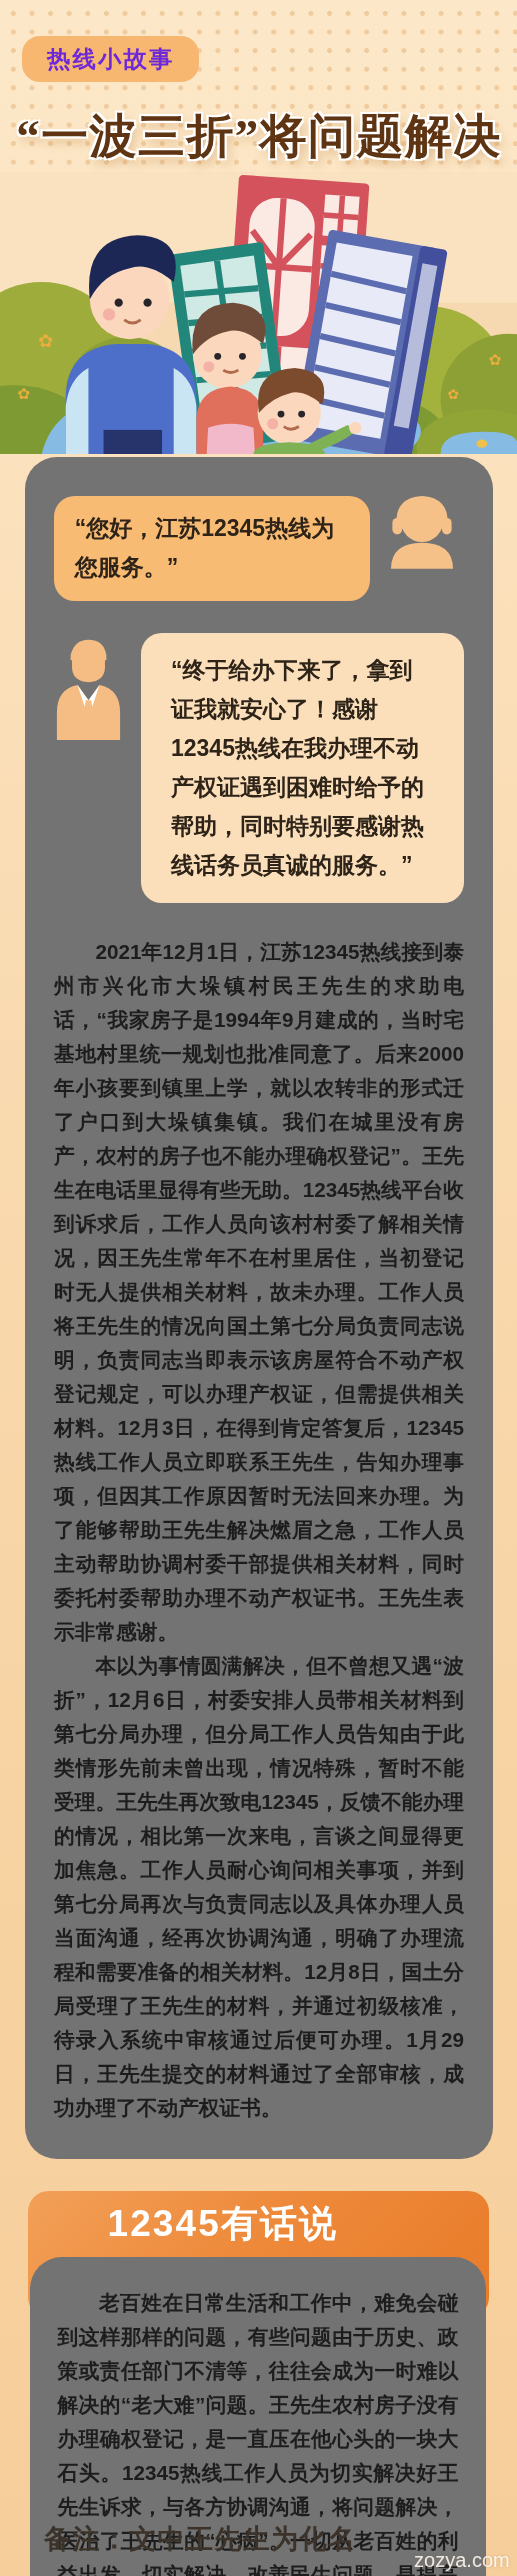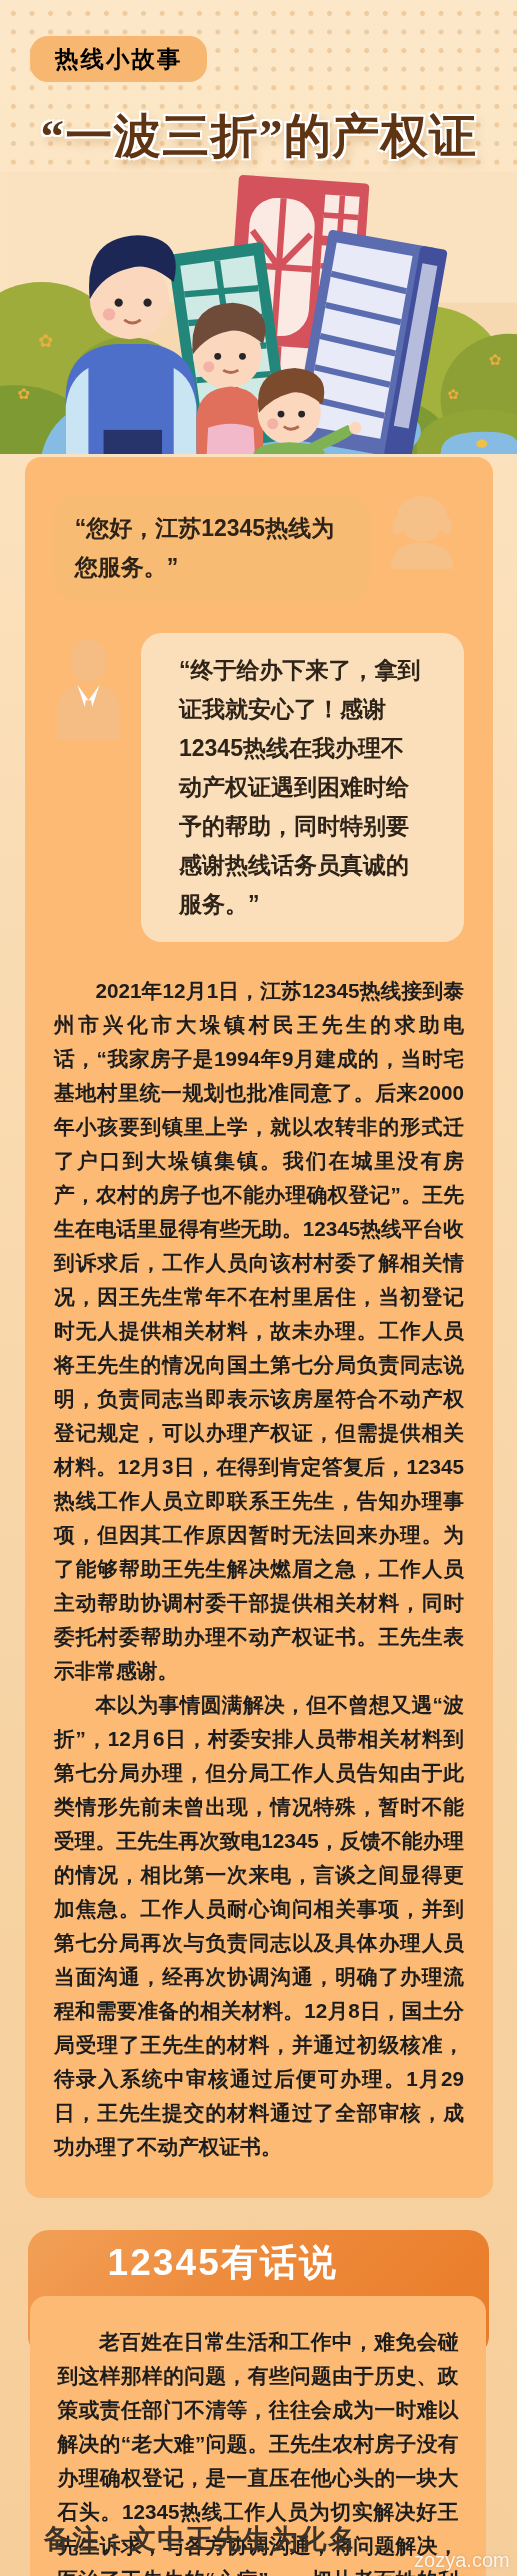--- a/index.html
+++ b/index.html
@@ -9,50 +9,50 @@
     font-family:"Liberation Sans", sans-serif;
     background:linear-gradient(180deg,#FCE8C9 0%,#FBE2BE 16%,#F9D9AE 45%,#F7D2A1 75%,#F6CE9B 100%);
   }
   
   .header {
     height:172px; position:relative;
     background-image:radial-gradient(#F0CB9E 2.2px, transparent 2.7px);
     background-size:18.6px 18.6px; background-position:4.1px 4.1px;
   }
   .badge {
-    display:inline-block; margin:36px 0 0 30px; padding:6.9px 25px;
+    display:inline-block; margin:36px 0 0 22px; padding:6.9px 25px;
     background:#F8B771; border-radius:18px;
-    font-size:23.4px; font-weight:bold; color:#000000; letter-spacing:2.1px;
+    font-size:23.4px; font-weight:bold; color:#6d28d9; letter-spacing:2.1px;
   }
   .big-title {
     margin-top:23.4px; text-align:center;
     font-family:"Liberation Serif", serif;
     font-size:47px; font-weight:900; color:#5E3413; letter-spacing:1.4px;
     text-shadow:1.4px 0 0 #fff,-1.4px 0 0 #fff,0 1.4px 0 #fff,0 -1.4px 0 #fff,
                 2.1px 2.1px 0 #fff,-2.1px -2.1px 0 #fff,2.1px -2.1px 0 #fff,-2.1px 2.1px 0 #fff,
                 4.1px 5.5px 9.6px rgba(170,100,30,.35);
   }
   
   .illustration { display:block; width:518px; height:282px; }
   
   .card {
-    background:#fdba74; border-radius:16px; position:relative;
+    background:#737373; border-radius:32px; position:relative;
   }
   .card1 { margin:2.8px 25px 0 25px; padding:32px 29px 34px 29px; }
   .chat-row { display:flex; align-items:flex-start; }
   .row-op { justify-content:space-between; margin-bottom:32px; }
   .row-caller { margin-bottom:32px; }
   .bubble {
     border-radius:20.7px; font-size:23px; font-weight:600; color:#2E2318; line-height:39px;
   }
   .bubble-op {
     background:#F8BB74; padding:13.8px 20.7px; margin-top:6.9px; max-width:344px;
   }
   .bubble-caller {
-    background:#FBDFBA; padding:18px 38px; flex:1; margin-left:18px;
+    background:#FBDFBA; padding:18px 30px; flex:1; margin-left:18px;
   }
   .avatar-op { flex:0 0 84px; margin-left:9.6px; }
   .avatar-caller { flex:0 0 69px; margin-top:4.1px; }
   .story { margin-top:32px; }
   .para, .commentary-text {
     font-size:20.7px; line-height:34px; font-weight:600; color:#1D1D1D;
     text-align:justify; text-indent:2em;
   }
   
   .banner {
@@ -76,21 +76,21 @@
     font-size:20px; color:rgba(255,255,255,.85);
     text-shadow:0 0 2.8px rgba(150,110,60,.4);
     margin-top:24px;
   }
 </style>
 </head>
 <body>
 
 <div class="header">
   <div class="badge">热线小故事</div>
-  <div class="big-title">“一波三折”的产权证</div>
+  <div class="big-title">“一波三折”将问题解决</div>
 </div>
 
 <svg class="illustration" viewBox="0 0 752 410" xmlns="http://www.w3.org/2000/svg">
 
   <rect x="0" y="0" width="752" height="410" fill="#FAE2C0"></rect>
   <rect x="0" y="190" width="752" height="220" fill="#F6D9B0"></rect>
 
   <g>
     <ellipse cx="60" cy="270" rx="120" ry="110" fill="#9DAC3A"></ellipse>
     <ellipse cx="185" cy="320" rx="90" ry="80" fill="#8CA035"></ellipse>

